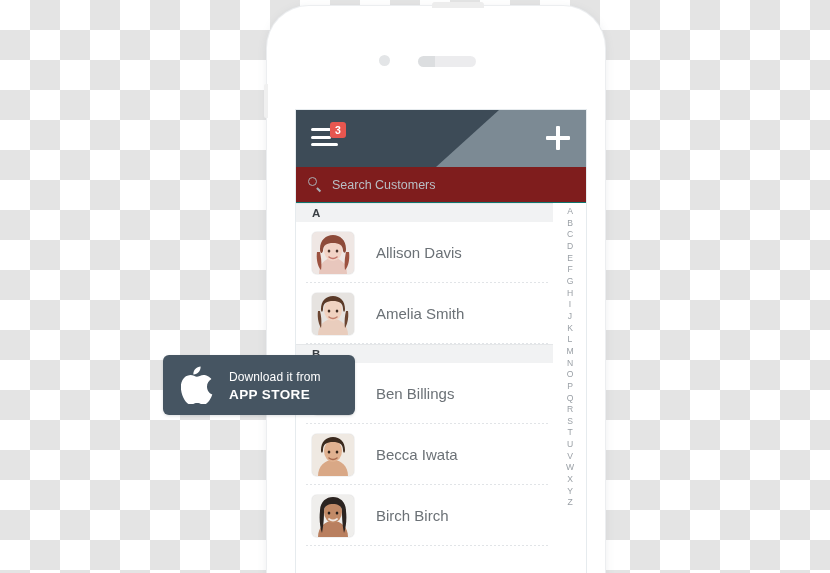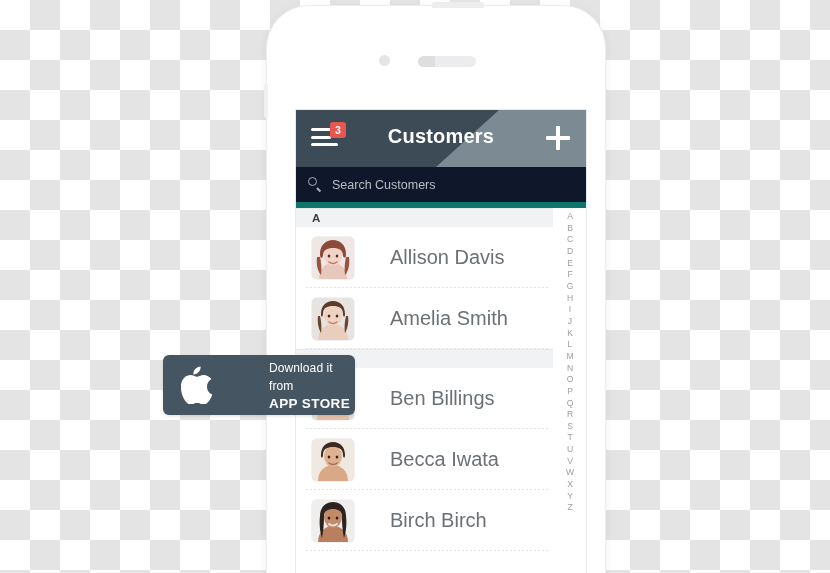--- a/index.html
+++ b/index.html
@@ -174,22 +174,22 @@
     background: #ffffff;
     border-radius: 1px;
   }
   .add-btn::before { left: 0; top: 10px; width: 24px; height: 3.6px; }
   .add-btn::after  { left: 10px; top: 0; width: 3.6px; height: 24px; }
 
   
   .search-bar {
     position: relative;
     height: 35px;
-    background: #0f172a;
-    border-bottom: 6px solid #0f766e;
+    background: #7f1d1d;
+    border-bottom: 1px solid #0f766e;
     display: flex;
     align-items: center;
     padding-left: 12px;
   }
   .search-icon {
     width: 15px;
     height: 15px;
     flex: 0 0 15px;
     position: relative;
     margin-right: 9px;
@@ -259,22 +259,22 @@
     height: 42px;
     border-radius: 5px;
     flex: 0 0 42px;
     overflow: hidden;
     background: #d9d9d9;
     position: relative;
     box-shadow: 0 0 0 1px rgba(0,0,0,0.05);
   }
   .avatar svg { display: block; width: 42px; height: 42px; }
   .row-name {
-    margin-left: 36px;
-    font-size: 20px;
+    margin-left: 22px;
+    font-size: 15px;
     color: #6b7176;
   }
 
   
   .alpha-index {
     position: absolute;
     right: 2px;
     top: 3px;
     width: 28px;
     display: flex;
@@ -299,21 +299,20 @@
     height: 60px;
     background: #465562;
     border-radius: 6px;
     display: flex;
     align-items: center;
     padding-left: 18px;
     box-sizing: border-box;
     cursor: pointer;
     z-index: 20;
     box-shadow: 0 1px 3px rgba(60,70,80,0.18);
-    gap: 40px;
   }
   .apple-logo { width: 32px; height: 38px; flex: 0 0 32px; }
   .appstore-text { margin-left: 16px; color: #ffffff; }
   .appstore-line1 { font-size: 12px; font-weight: normal; letter-spacing: 0.1px; }
   .appstore-line2 { font-size: 13.5px; font-weight: bold; letter-spacing: 0.4px; margin-top: 2px; text-align: right; }
 </style>
 </head>
 <body>
 
 <div id="stage">
@@ -331,21 +330,20 @@
       <div class="app-header">
         <div class="diag"></div>
 
         <div class="menu-btn">
           <span class="menu-line l1"></span>
           <span class="menu-line l2"></span>
           <span class="menu-line l3"></span>
           <span class="menu-badge">3</span>
         </div>
 
-        <div class="app-title">Customers</div>
 
         <div class="add-btn"></div>
       </div>
 
       <div class="search-bar">
         <span class="search-icon"></span>
         <span class="search-placeholder">Search Customers</span>
       </div>
 
       <div class="list-wrap">

